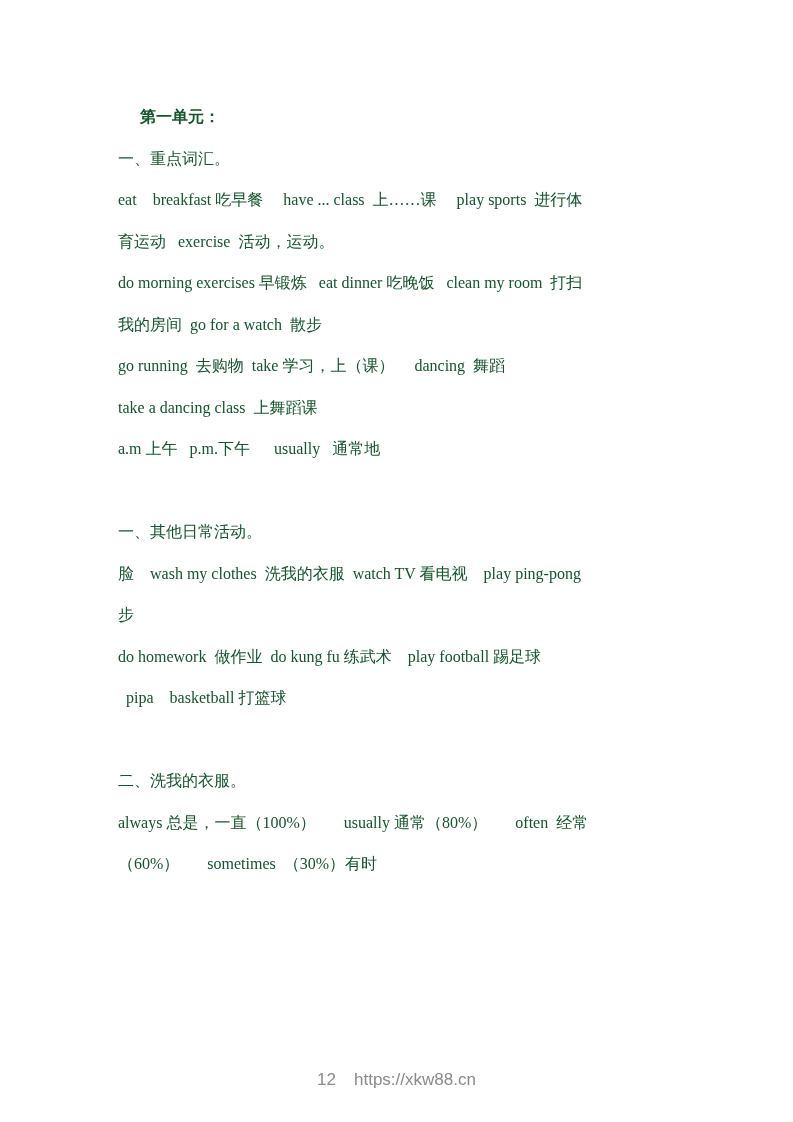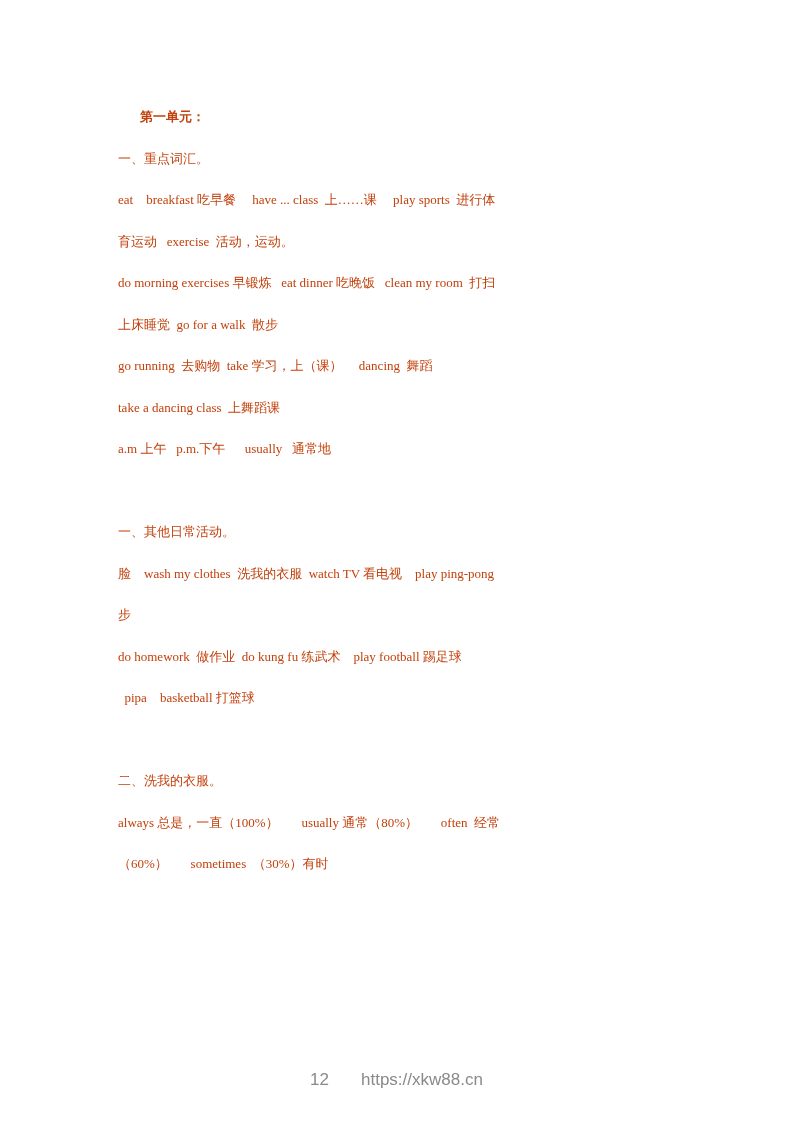--- a/index.html
+++ b/index.html
@@ -17,22 +17,22 @@
   .page {
     position: absolute;
     inset: 0;
     background: #ffffff;
   }
   .content {
     position: absolute;
     left: 118px;
     top: 96px;
     right: 70px;
-    color: #c2410c;
-    font-size: 13px;
+    color: #14532d;
+    font-size: 16px;
   }
   .line {
     height: 41.5px;
     line-height: 41.5px;
     white-space: pre;
   }
   .line.title {
     font-weight: bold;
     padding-left: 22px;
   }
@@ -47,33 +47,33 @@
     left: 0;
     right: 0;
     top: 1068px;
     height: 24px;
     line-height: 24px;
     text-align: center;
     color: #8a8a8a;
     font-family: "Liberation Sans", "DejaVu Sans", sans-serif;
     font-size: 17px;
   }
-  .footer span { margin: 0 16px; }
+  .footer span { margin: 0 9px; }
 </style>
 </head>
 <body>
 
 <div class="page">
   <div class="content">
       <div class="line title"><span>第一单元：</span></div>
       <div class="line heading"><span>一、重点词汇。</span></div>
       <div class="line body"><span>eat    breakfast 吃早餐     have ... class  上……课     play sports  进行体</span></div>
       <div class="line body"><span>育运动   exercise  活动，运动。</span></div>
       <div class="line body"><span>do morning exercises 早锻炼   eat dinner 吃晚饭   clean my room  打扫</span></div>
-      <div class="line body"><span>上床睡觉  go for a walk  散步</span></div>
+      <div class="line body"><span>我的房间  go for a watch  散步</span></div>
       <div class="line body"><span>go running  去购物  take 学习，上（课）     dancing  舞蹈</span></div>
       <div class="line body"><span>take a dancing class  上舞蹈课</span></div>
       <div class="line body"><span>a.m 上午   p.m.下午      usually   通常地</span></div>
       <div class="line spacer"></div>
       <div class="line heading"><span>一、其他日常活动。</span></div>
       <div class="line body"><span>脸    wash my clothes  洗我的衣服  watch TV 看电视    play ping-pong</span></div>
       <div class="line body"><span>步</span></div>
       <div class="line body"><span>do homework  做作业  do kung fu 练武术    play football 踢足球</span></div>
       <div class="line body"><span>  pipa    basketball 打篮球</span></div>
       <div class="line spacer"></div>

